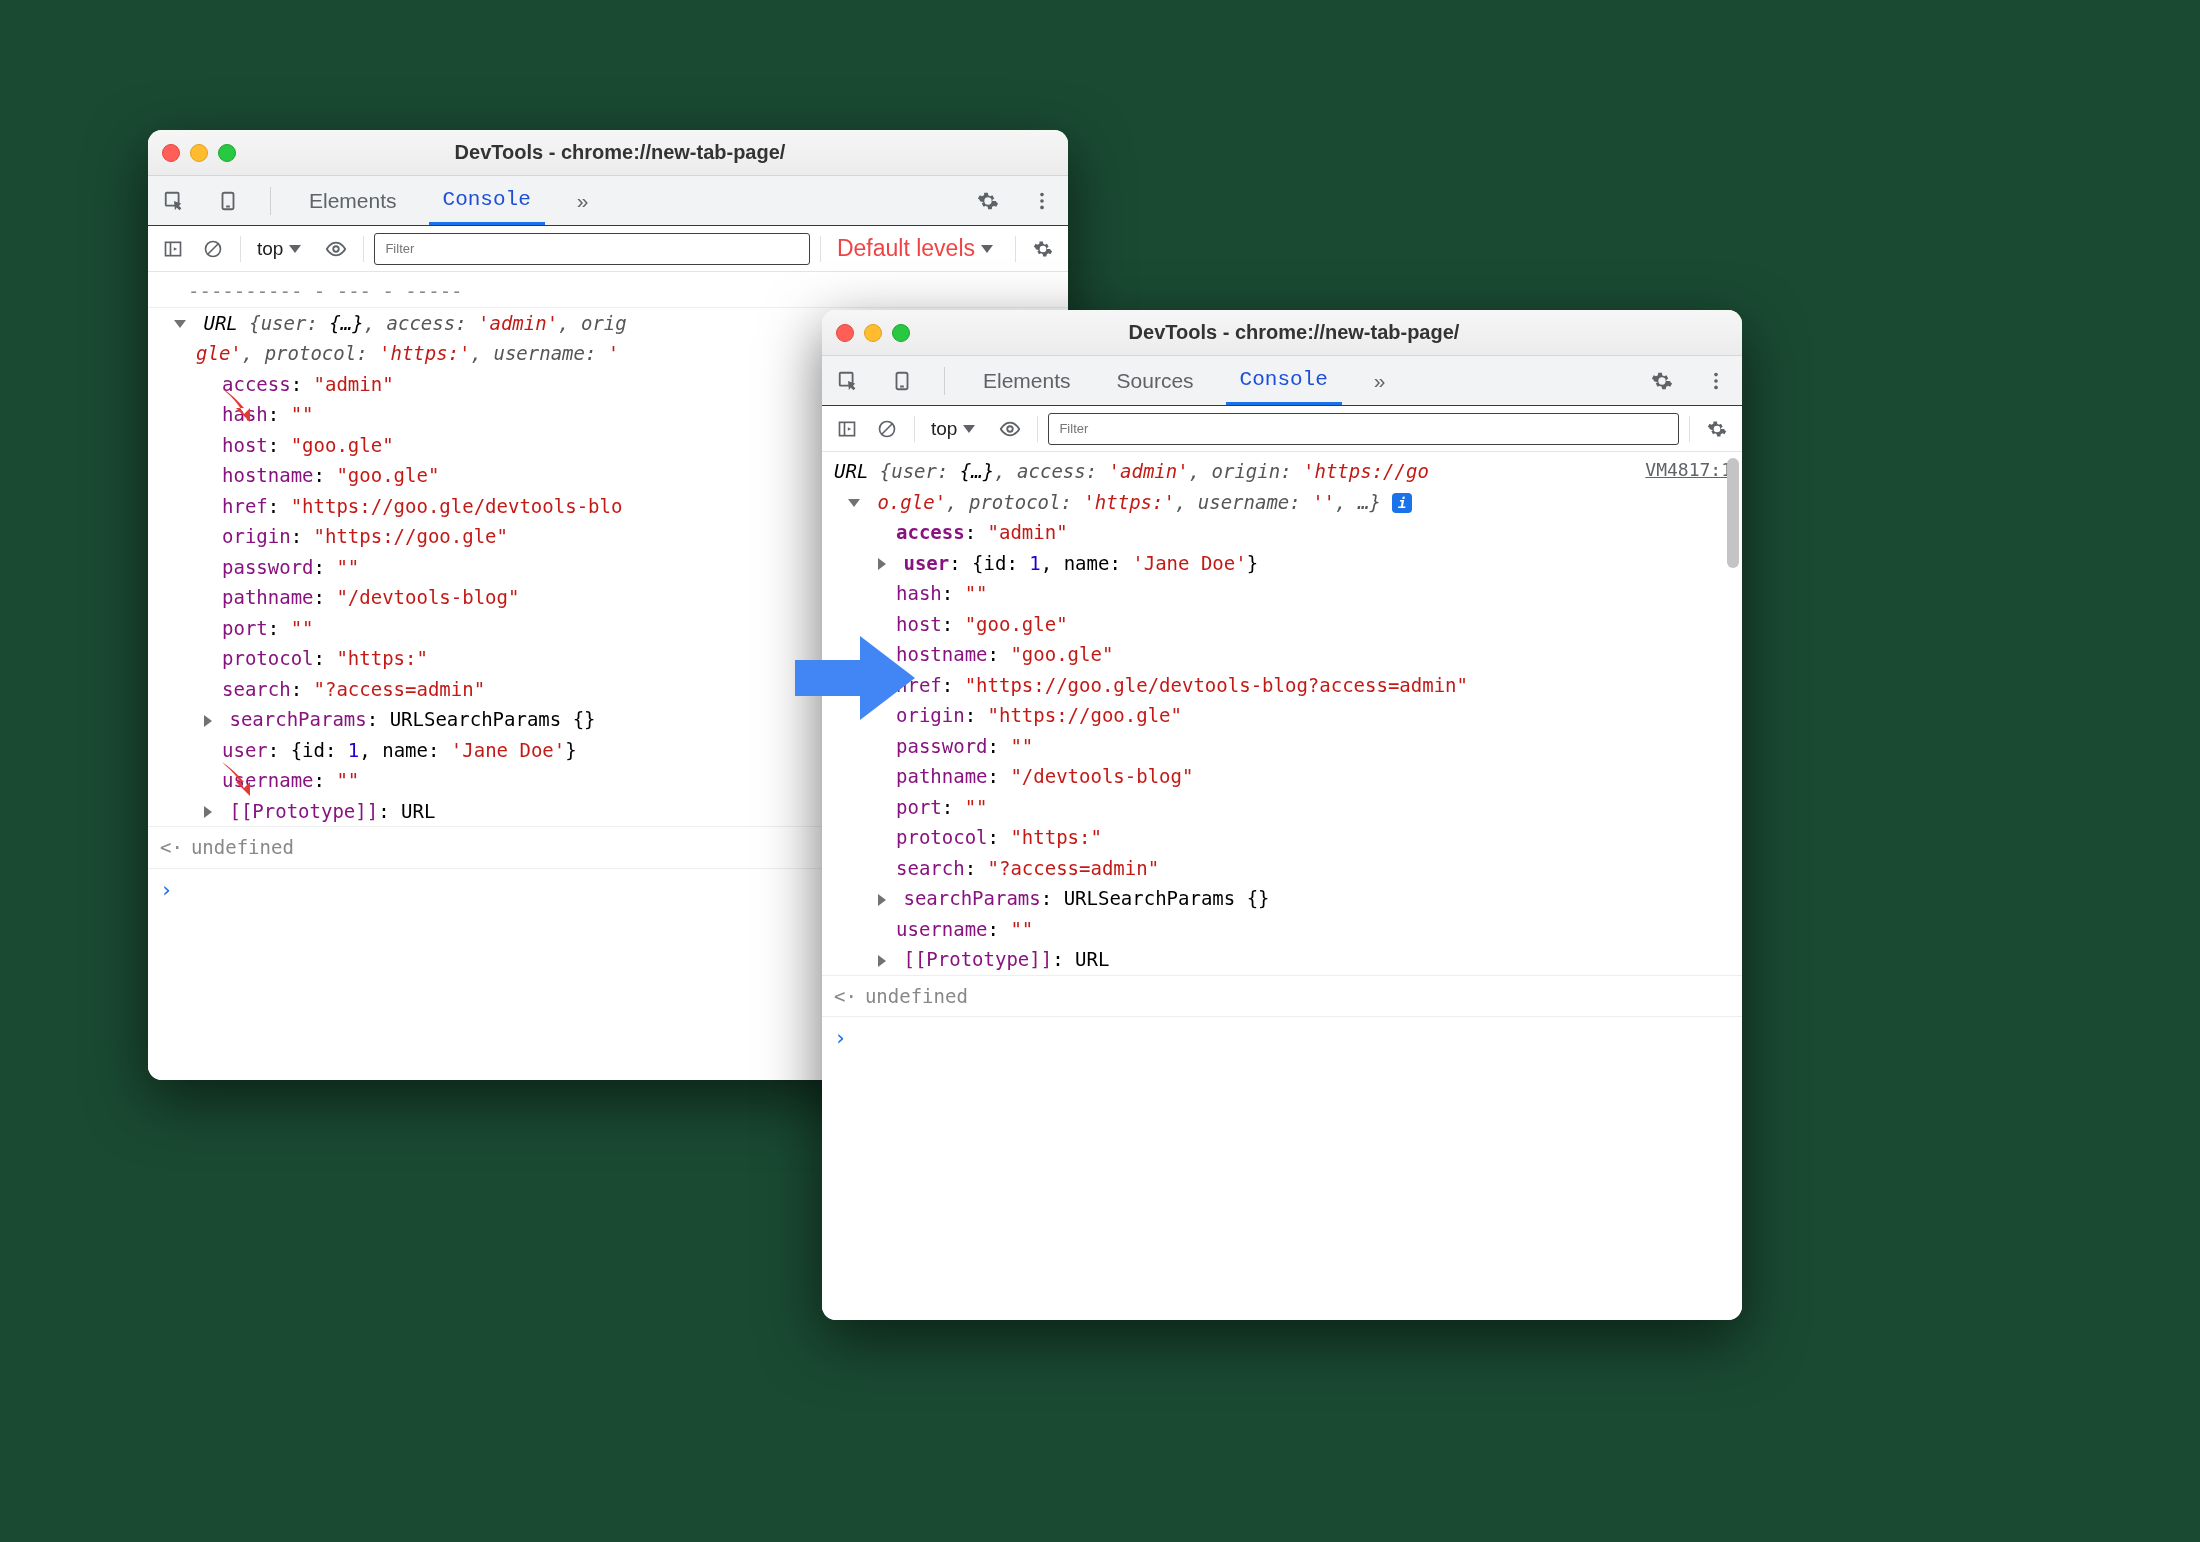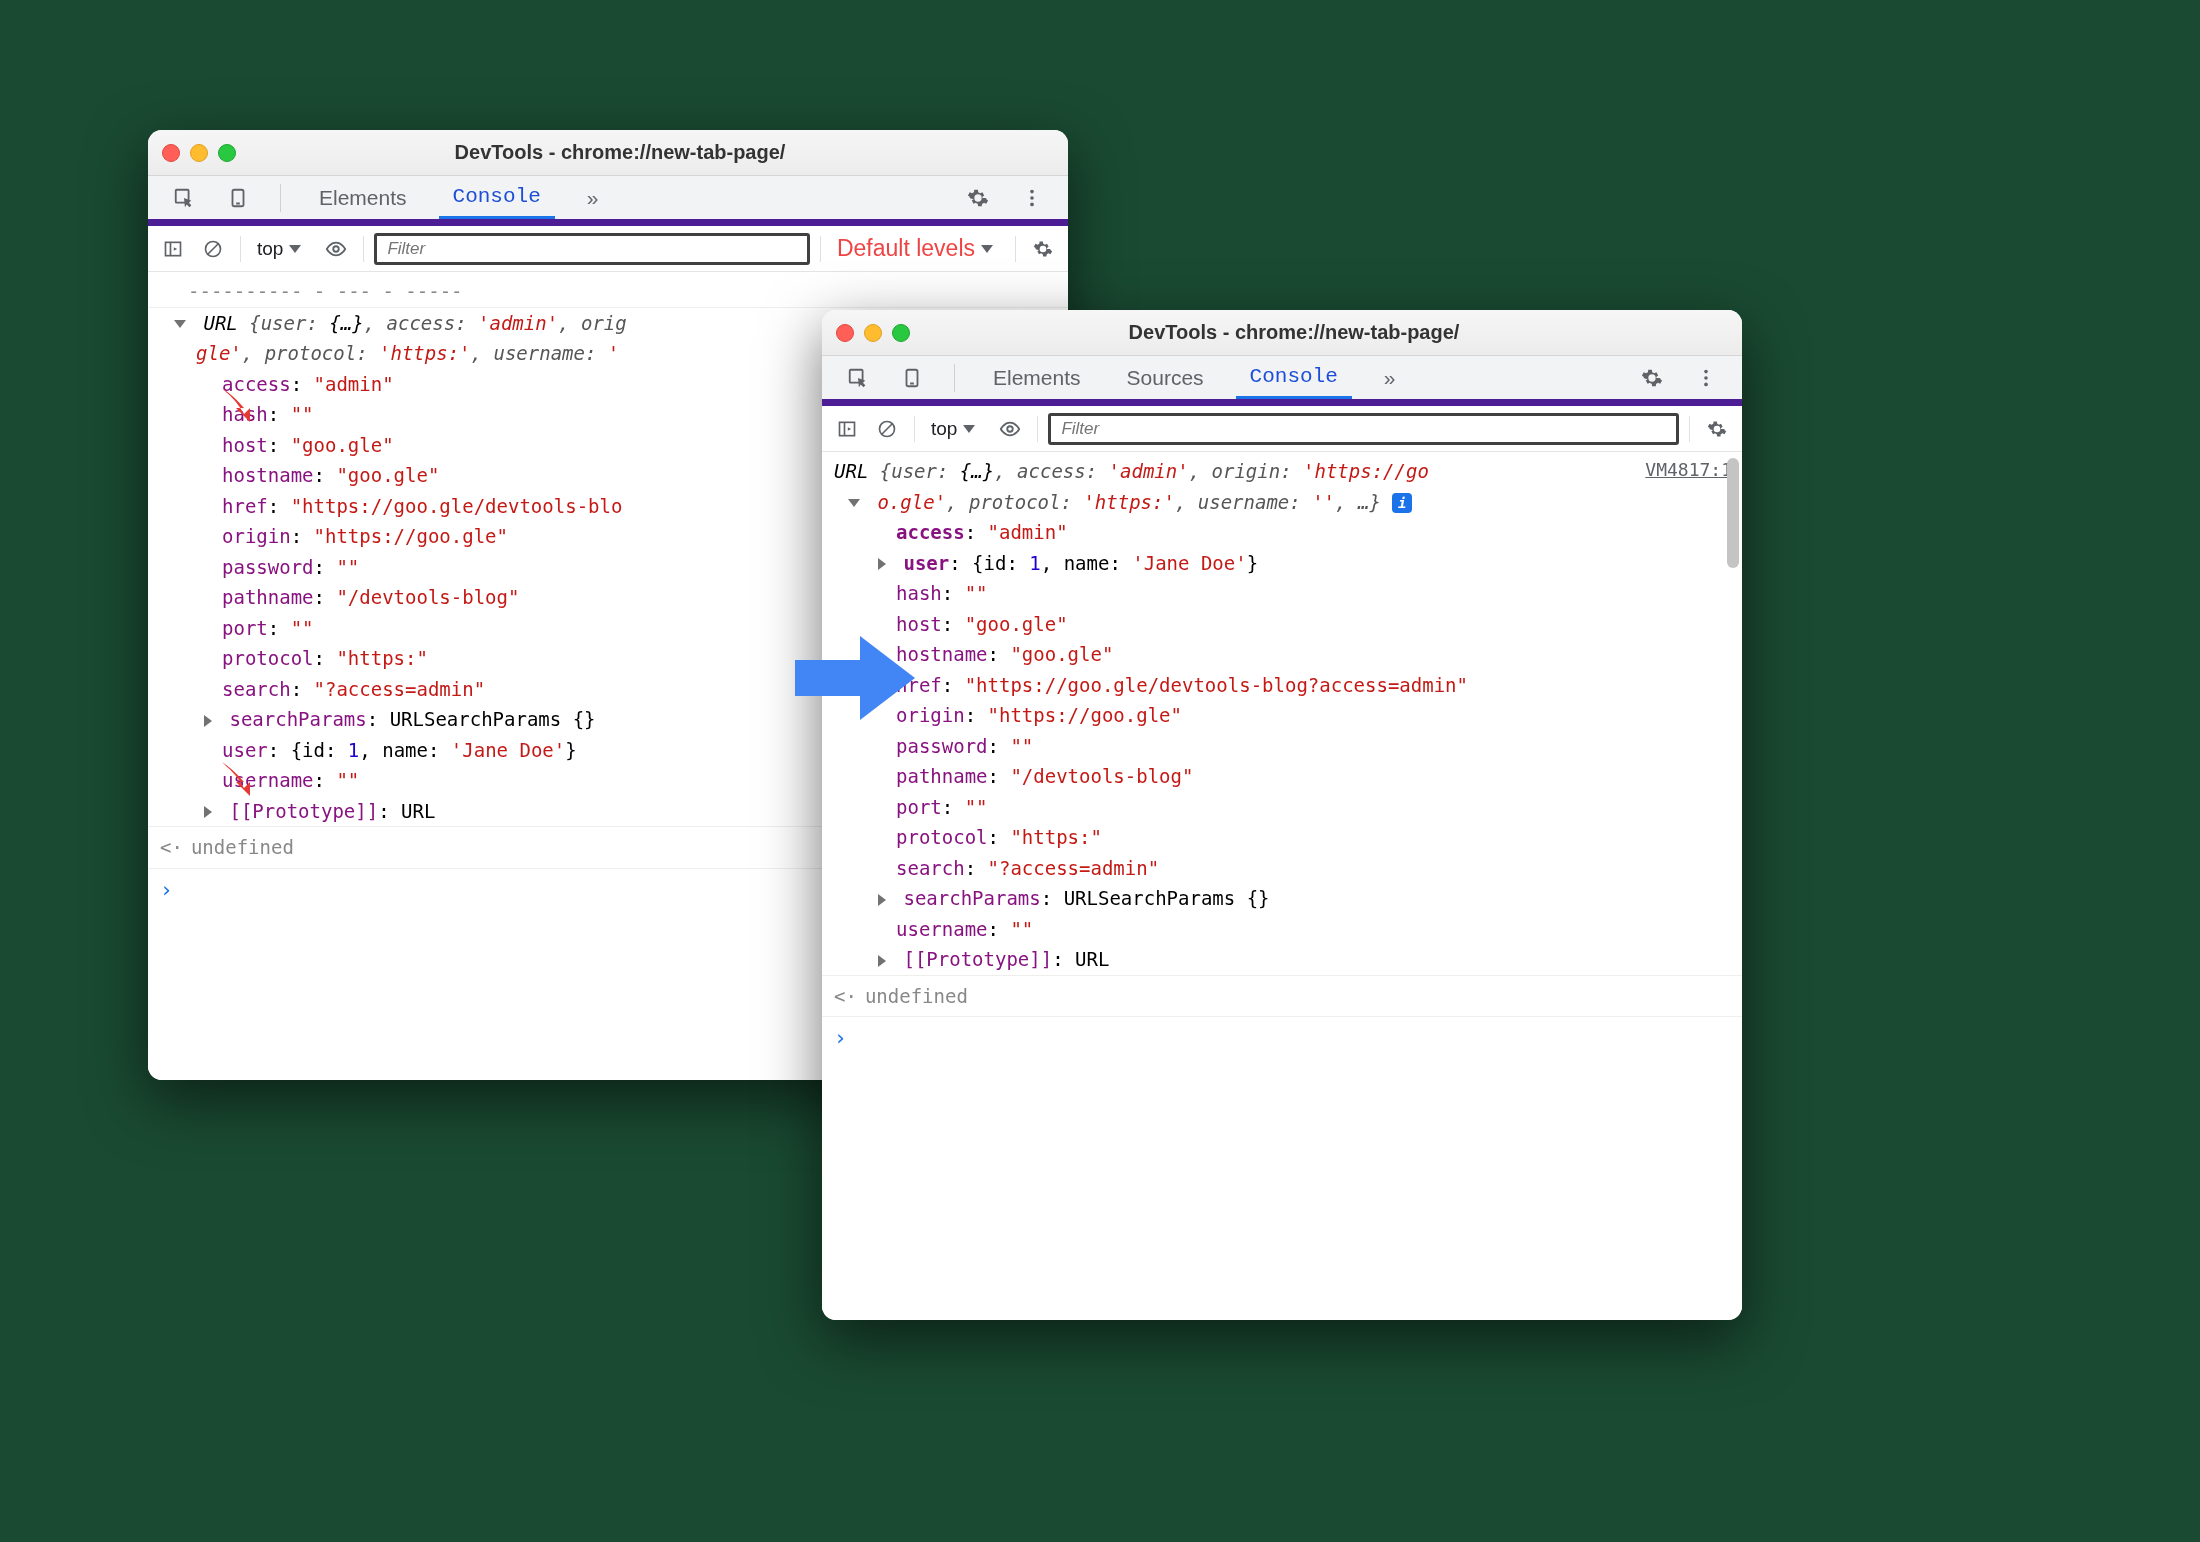--- a/index.html
+++ b/index.html
@@ -35,45 +35,45 @@
   .traffic { display:flex; gap:10px; }
   .tl { width:18px; height:18px; border-radius:50%; }
   .tl-r { background:#ff5f57; border:1px solid #e24640; }
   .tl-y { background:#febc2e; border:1px solid #dfa023; }
   .tl-g { background:#28c840; border:1px solid #1fa532; }
   .titlebar .title { flex:1; text-align:center; font-size:20px; color:#333; font-weight:600; padding-right:60px; }
 
   .tabbar {
     height: 50px;
     background: #f1f3f4;
-    border-bottom: 7px solid #4c1d95;
+    border-bottom: 1px solid #4c1d95;
     display:flex;
     align-items:center;
-    padding: 0 18px;
+    padding: 0 8px;
     gap: 18px;
     flex: none;
   }
   .tabbar .iconbtn {
     width:36px; height:36px; display:flex; align-items:center; justify-content:center;
     color:#5f6368; border-radius:4px;
   }
   .tabbar .sep { width:1px; height:28px; background:#d0d0d0; margin:0 6px; }
   .tab { padding:0 14px; height:100%; display:flex; align-items:center; font-size:21px; color:#5f6368; }
   .tab.active { color:#1d4ed8; border-bottom:3px solid #1a73e8; font-weight:500;font-family:Liberation Mono, monospace; }
   .tabbar .spacer { flex:1; }
 
   .filterbar {
     height:46px; background:#fff; border-bottom:1px solid #e4e4e4;
     display:flex; align-items:center; padding:0 8px; gap:6px;
     flex:none;
   }
   .filterbar .iconbtn { width:34px; height:34px; display:flex; align-items:center; justify-content:center; color:#5f6368; }
   .filterbar .sep { width:1px; height:26px; background:#e0e0e0; margin:0 4px; }
   .ctx { display:flex; align-items:center; gap:6px; font-size:19px; color:#202124; padding:0 6px; }
-  .filter-input { flex:1; height:32px; border:3px solid #404040; border-radius:3px; padding:0 10px; font-size:17px; background:#fff;font-style:italic; }
+  .filter-input { flex:1; height:32px; border:1px solid #404040; border-radius:3px; padding:0 10px; font-size:13px; background:#fff; }
   .levels { display:flex; align-items:center; gap:6px; font-size:23px; color:#ef4444; padding:0 6px;text-align:right; }
 
   .console-body {
     flex:1;
     overflow:auto;
     font-family: Menlo, Monaco, Consolas, monospace;
     font-size:19px;
     line-height:1.5;
     padding: 4px 0;
     position:relative;

